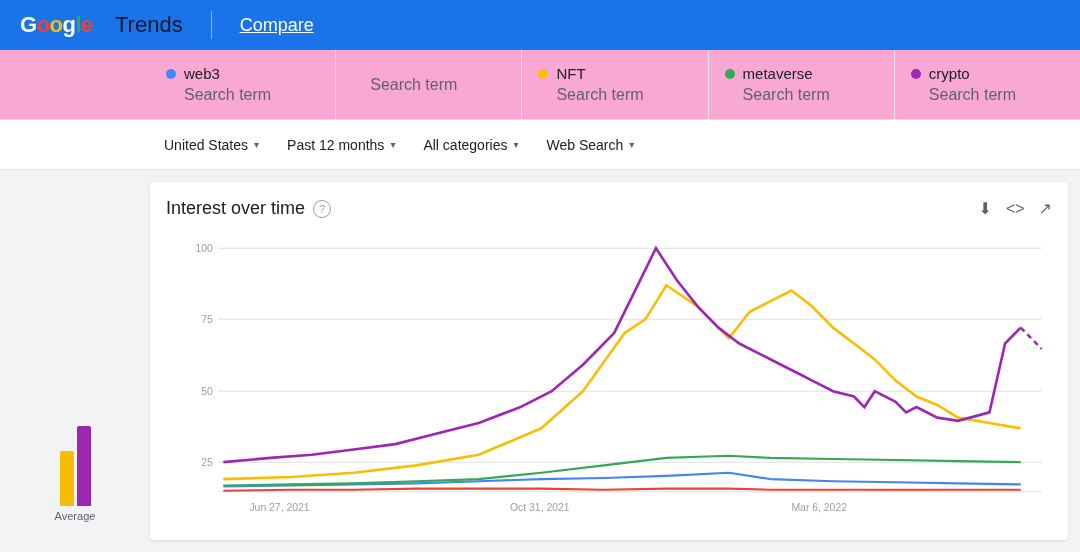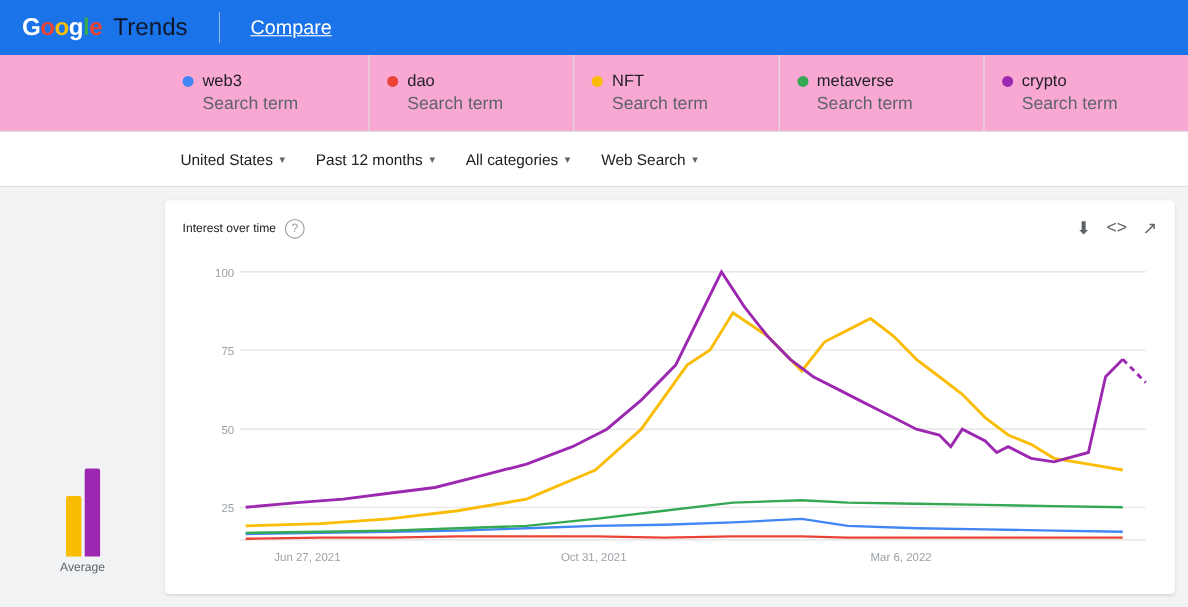--- a/index.html
+++ b/index.html
@@ -10,21 +10,21 @@
       background: #1a73e8;
       height: 50px;
       display: flex;
       align-items: center;
       padding: 0 20px;
       gap: 16px;
     }
     #header .logo {
       display: flex;
       align-items: center;
-      gap: 4px;
+      gap: 16px;
     }
     .google-text {
       font-size: 22px;
       font-weight: bold;
       letter-spacing: -0.5px;
     }
     .g-blue { color: #fff; }
     .g-red { color: #ea4335; }
     .g-yellow { color: #fbbc04; }
     .g-green { color: #34a853; }
@@ -146,21 +146,21 @@
       align-items: center;
       justify-content: space-between;
       margin-bottom: 8px;
     }
     .chart-title-left {
       display: flex;
       align-items: center;
       gap: 8px;
     }
     .chart-title {
-      font-size: 11px;
+      font-size: 18px;
       color: #202124;
     }
     .question-icon {
       width: 18px;
       height: 18px;
       border-radius: 50%;
       border: 1.5px solid #9aa0a6;
       display: flex;
       align-items: center;
       justify-content: center;
@@ -211,24 +211,20 @@
 <div id="terms-bar">
   <div class="left-spacer"></div>
   <div class="term-item">
     <div class="term-name-row">
       <div class="term-dot" style="background:#4285f4;"></div>
       <span class="term-name">web3</span>
     </div>
     <span class="term-type">Search term</span>
   </div>
   <div class="term-item">
-    <div class="term-name-row">
-      <div class="term-dot" style="background:#ea4335;"></div>
-      <span class="term-name">dao</span>
-    </div>
     <span class="term-type">Search term</span>
   </div>
   <div class="term-item">
     <div class="term-name-row">
       <div class="term-dot" style="background:#fbbc04;"></div>
       <span class="term-name">NFT</span>
     </div>
     <span class="term-type">Search term</span>
   </div>
   <div class="term-item">

